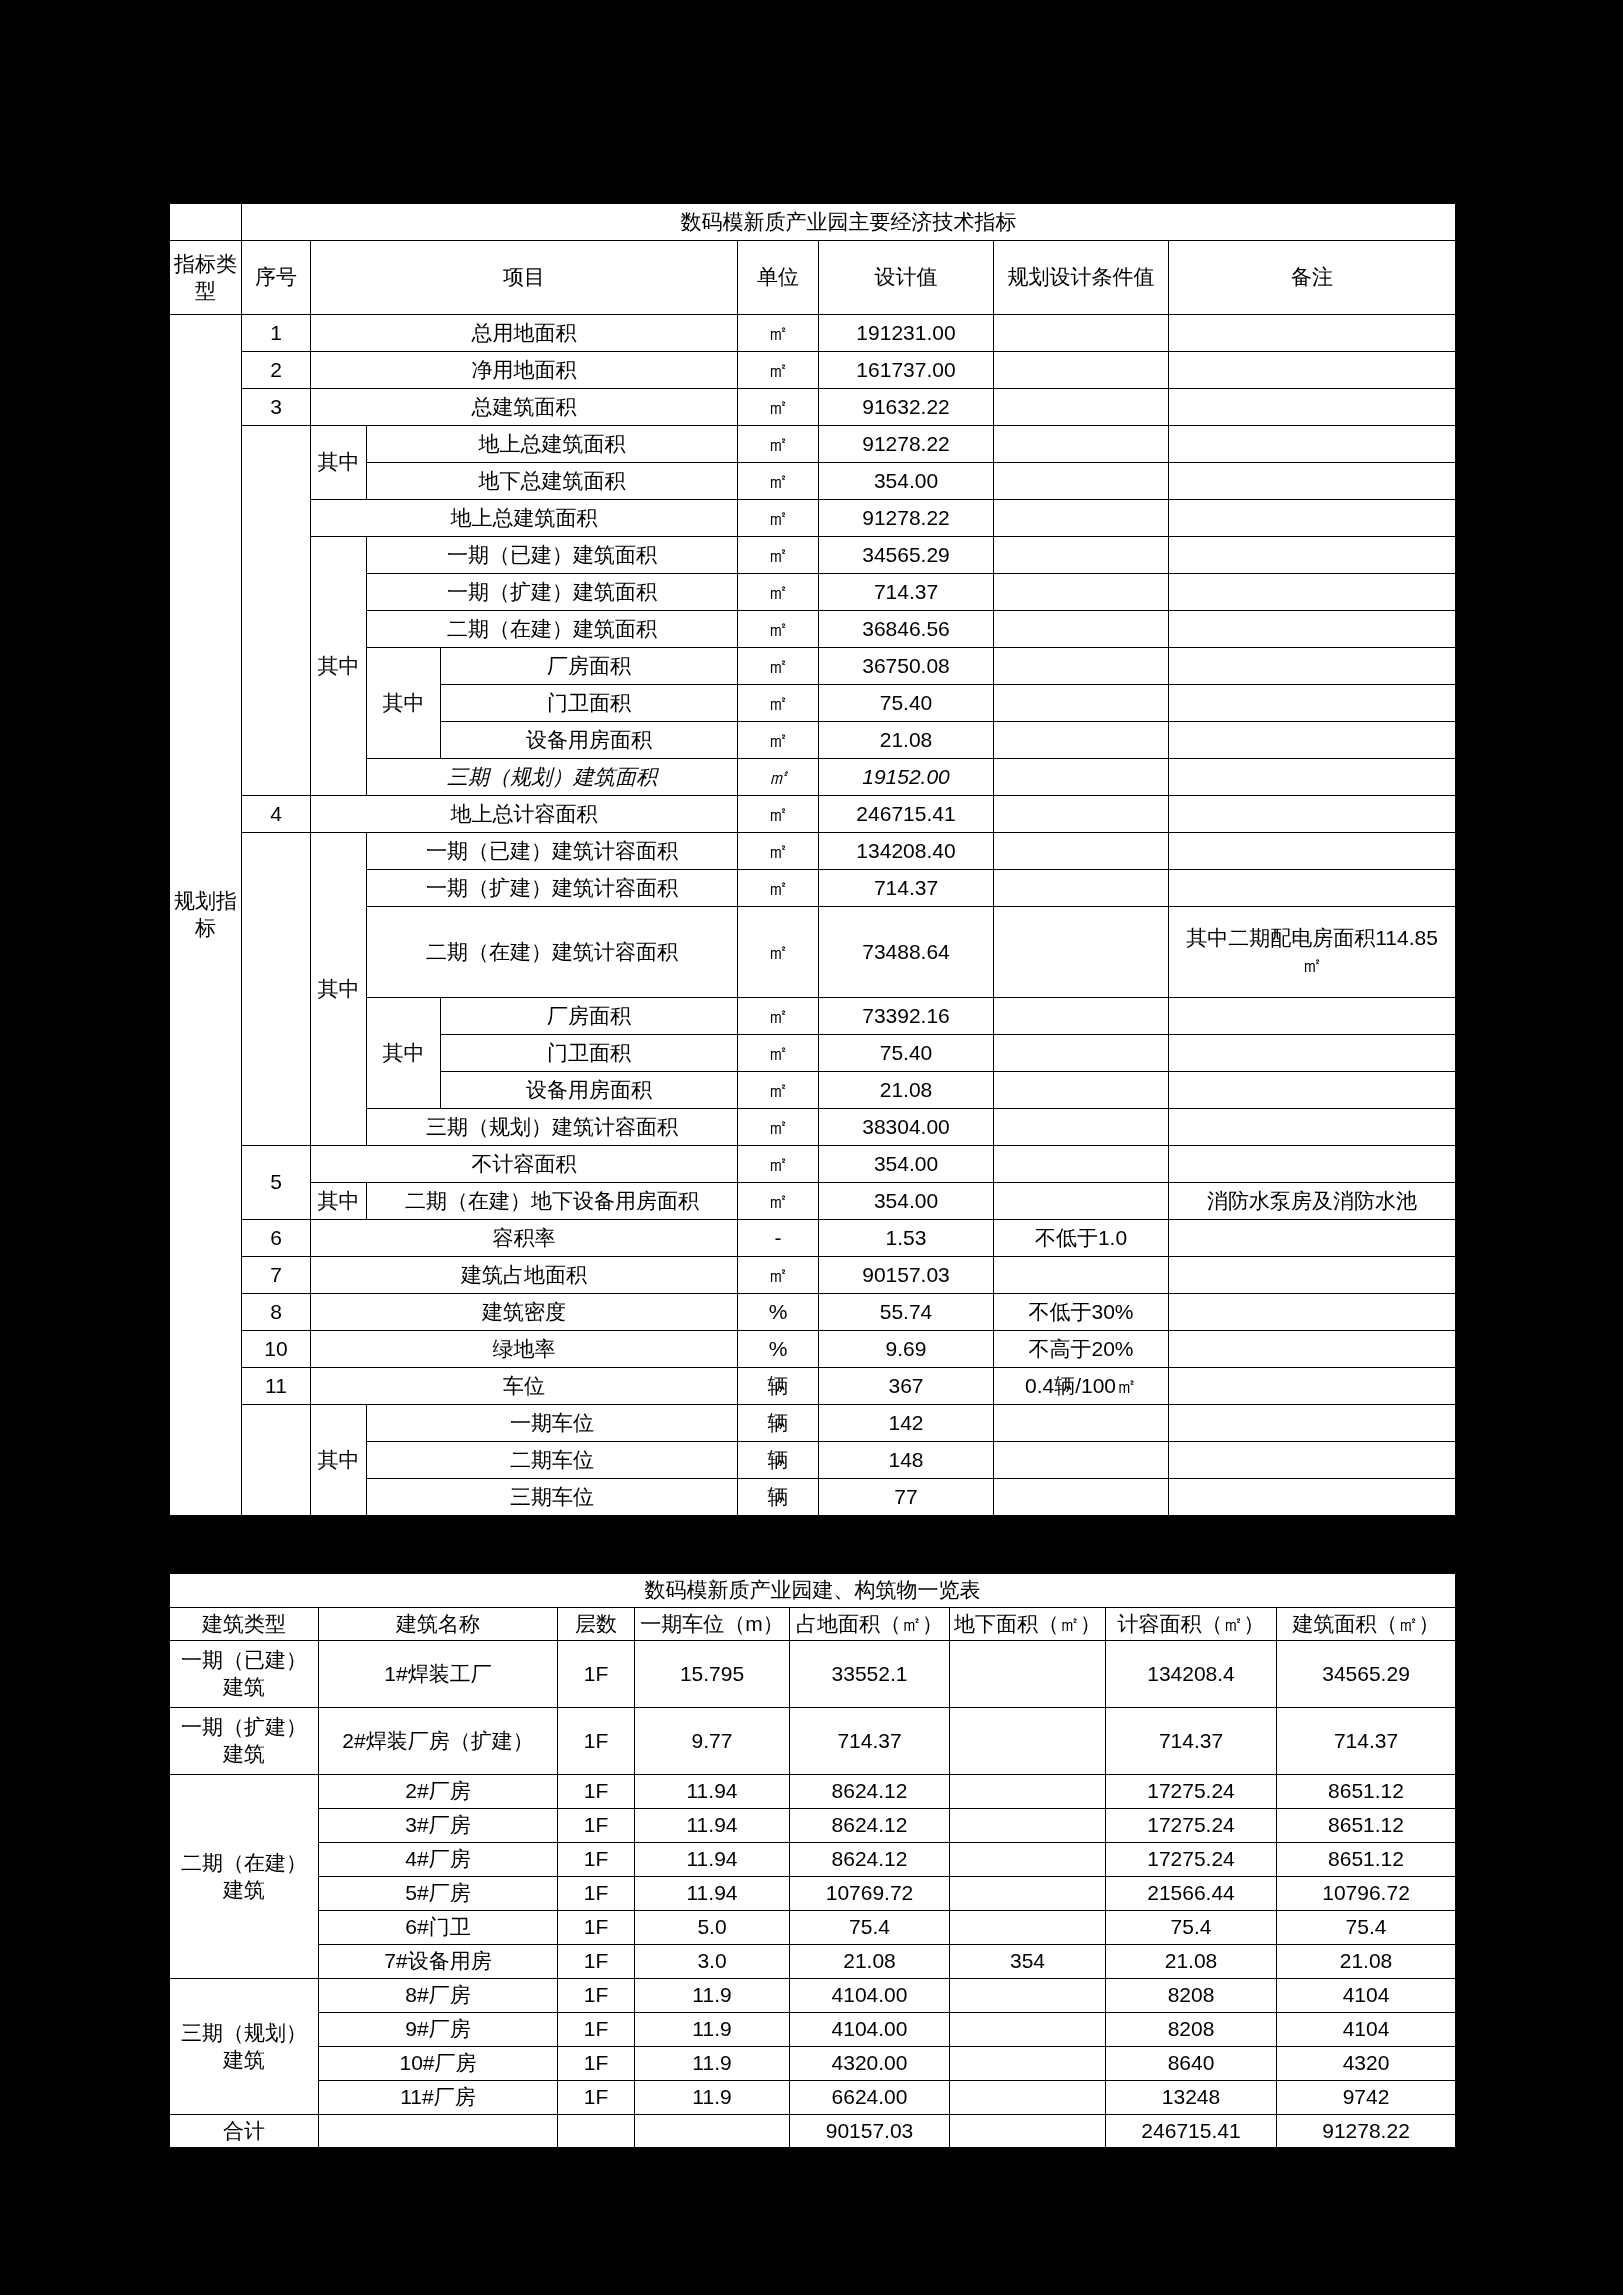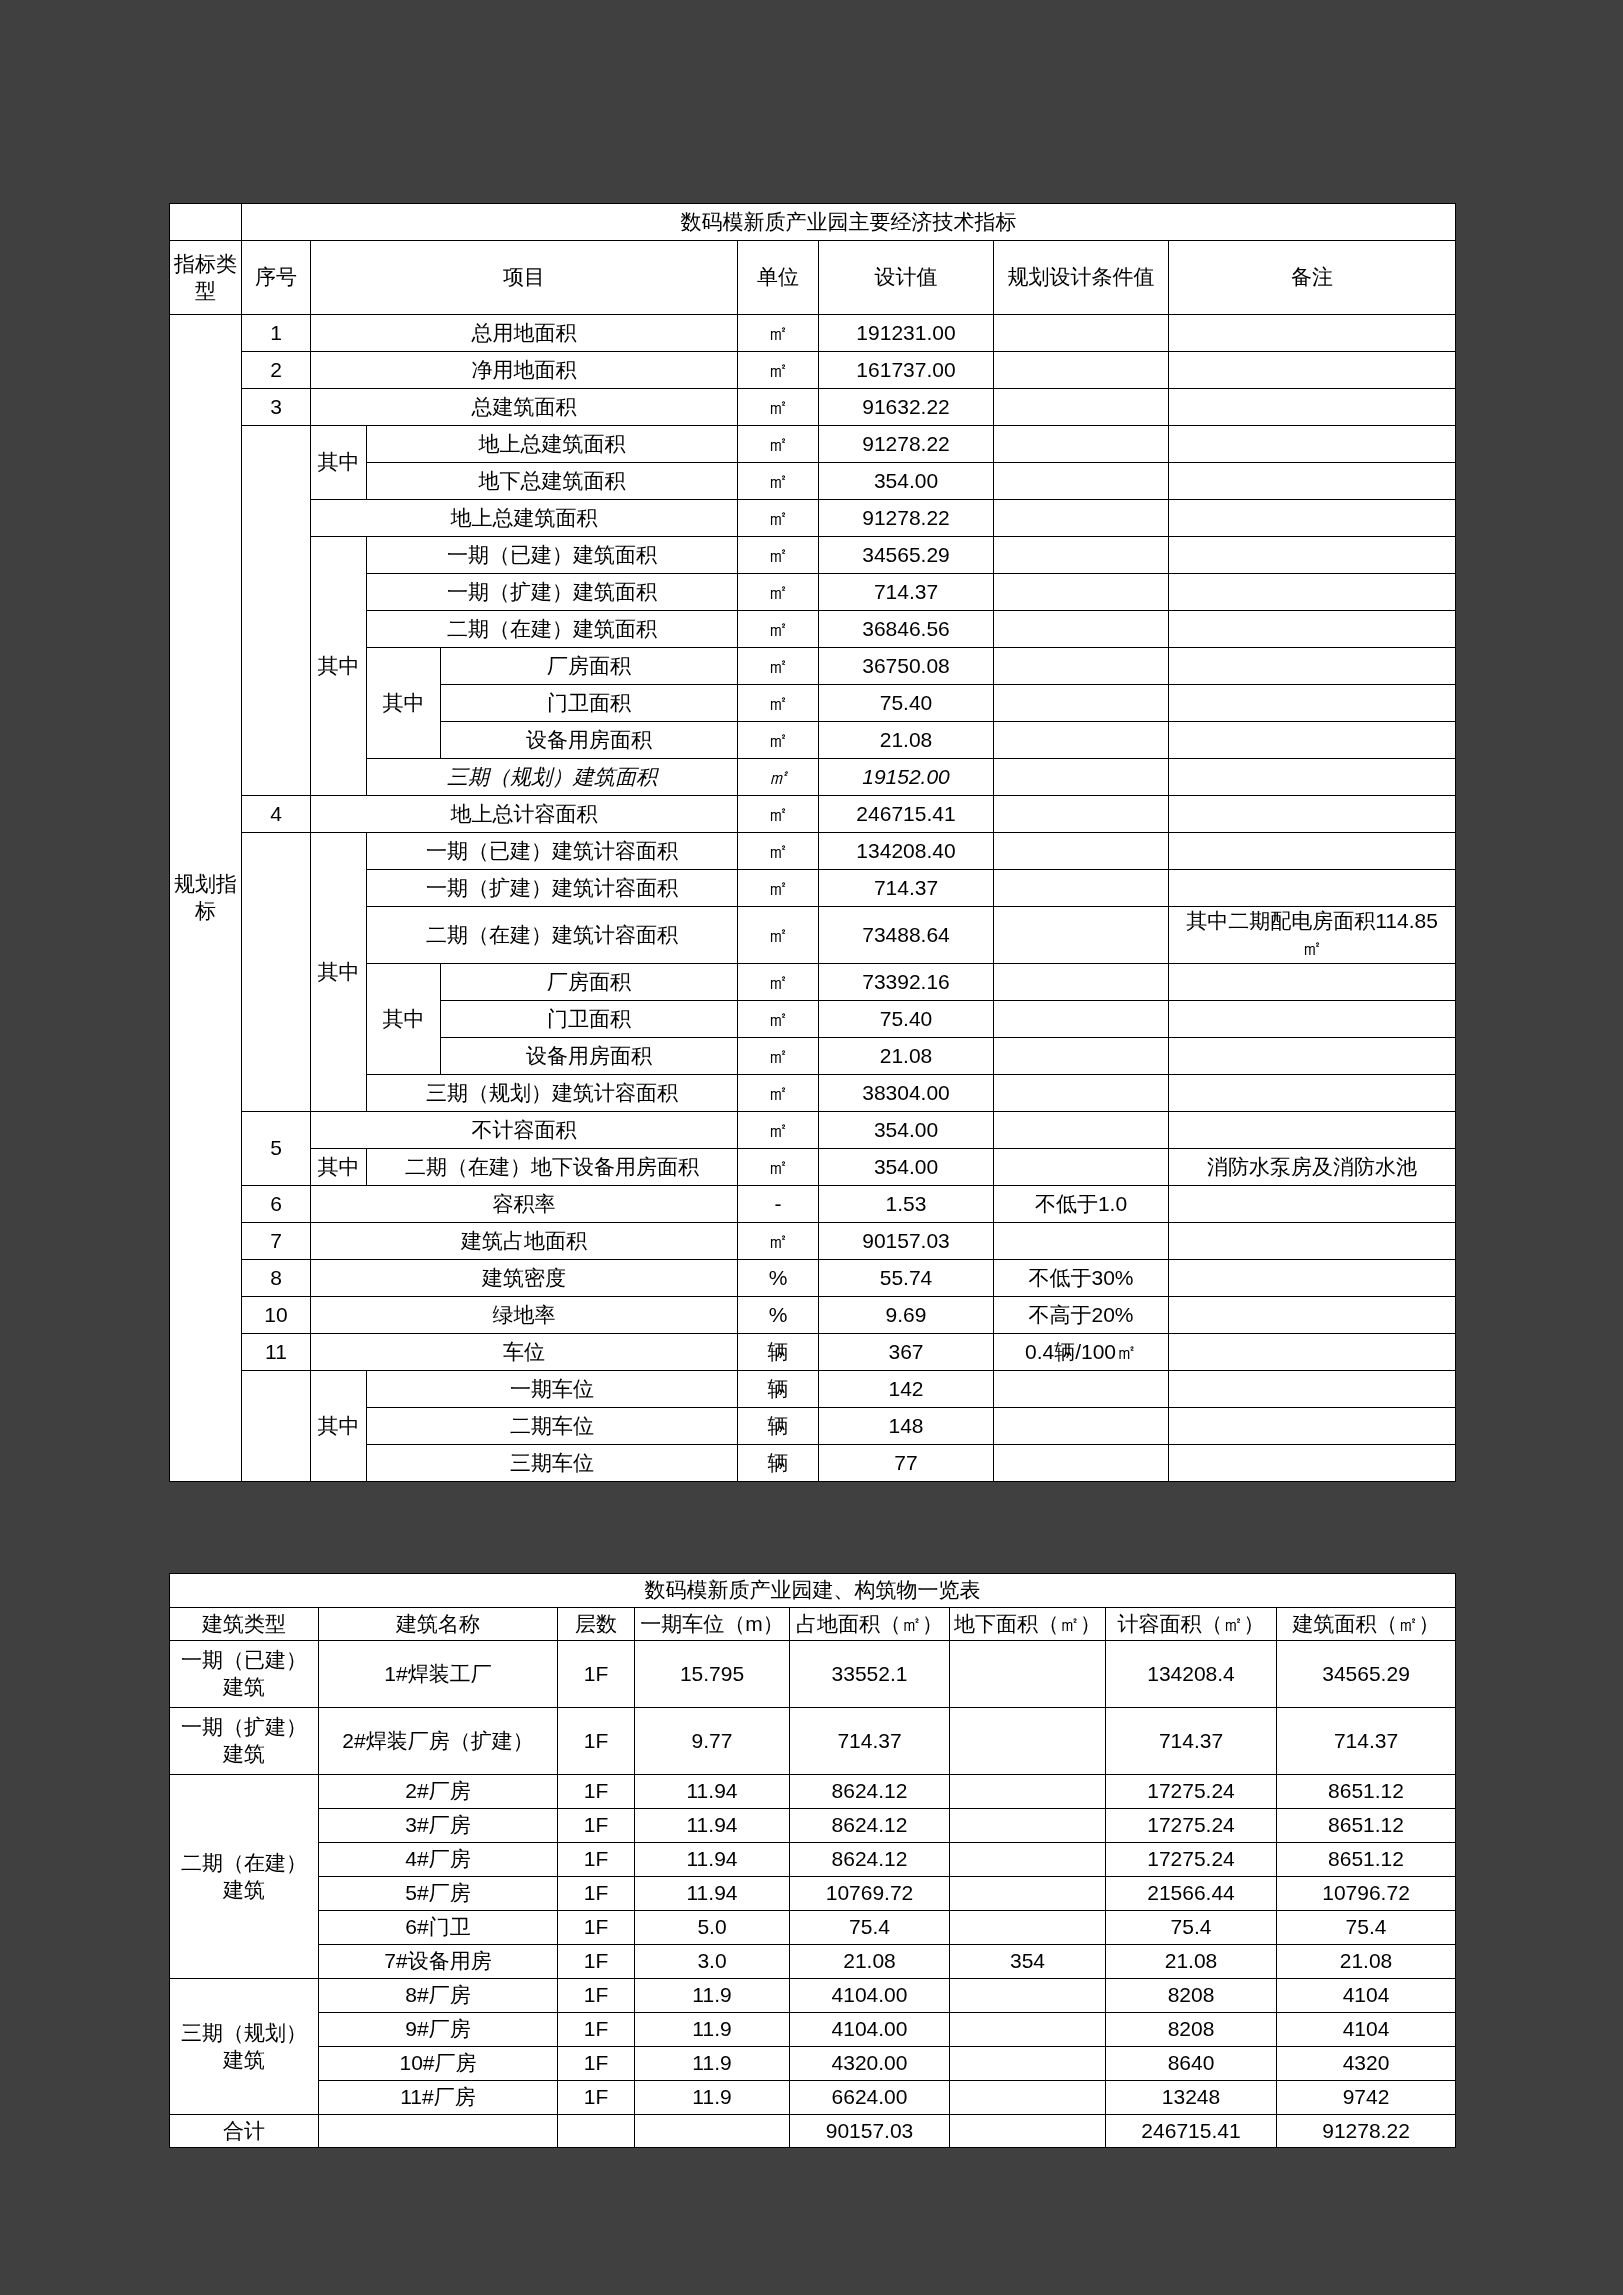--- a/index.html
+++ b/index.html
@@ -1,20 +1,20 @@
 <!DOCTYPE html>
 <html style="font-size:7.4px"><head>
 <meta charset="utf-8">
 <style>
   html,body{margin:0;padding:0;}
   body{
     width:1623px;height:2295px;background:#ffffff;position:relative;
     font-family:"Liberation Sans","DejaVu Sans",sans-serif;color:#000000;
   }
-  .page{position:absolute;inset:0;background:#404040;}
+  .page{position:absolute;inset:0;background:#000000;}
   table.sheet{
     position:absolute;border-collapse:collapse;table-layout:fixed;background:#ffffff;
   }
   table.sheet td{
     border:1.9px solid #000000;
     text-align:center;vertical-align:middle;
     font-size:21px;line-height:1.28;
     white-space:pre-line;word-break:break-all;
     padding:0 1.9px;overflow:hidden;color:#000000;
   }
@@ -167,21 +167,21 @@
           <td></td>
           <td></td>
         </tr>
         <tr style="height: 37px;">
           <td colspan="2">一期（扩建）建筑计容面积</td>
           <td>㎡</td>
           <td>714.37</td>
           <td></td>
           <td></td>
         </tr>
-        <tr style="height: 57px;">
+        <tr style="height: 91px;">
           <td colspan="2">二期（在建）建筑计容面积</td>
           <td>㎡</td>
           <td>73488.64</td>
           <td></td>
           <td class="remark-text">其中二期配电房面积114.85
 ㎡</td>
         </tr>
         <tr style="height: 37px;">
           <td rowspan="3">其中</td>
           <td>厂房面积</td>

